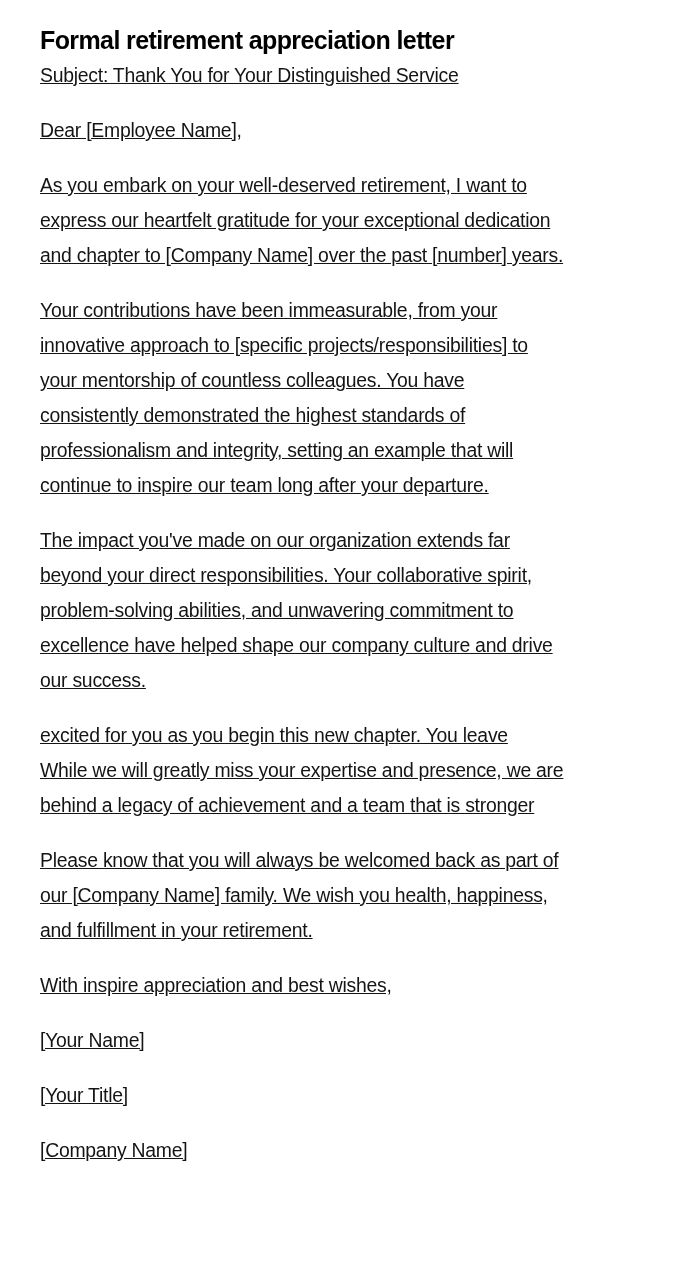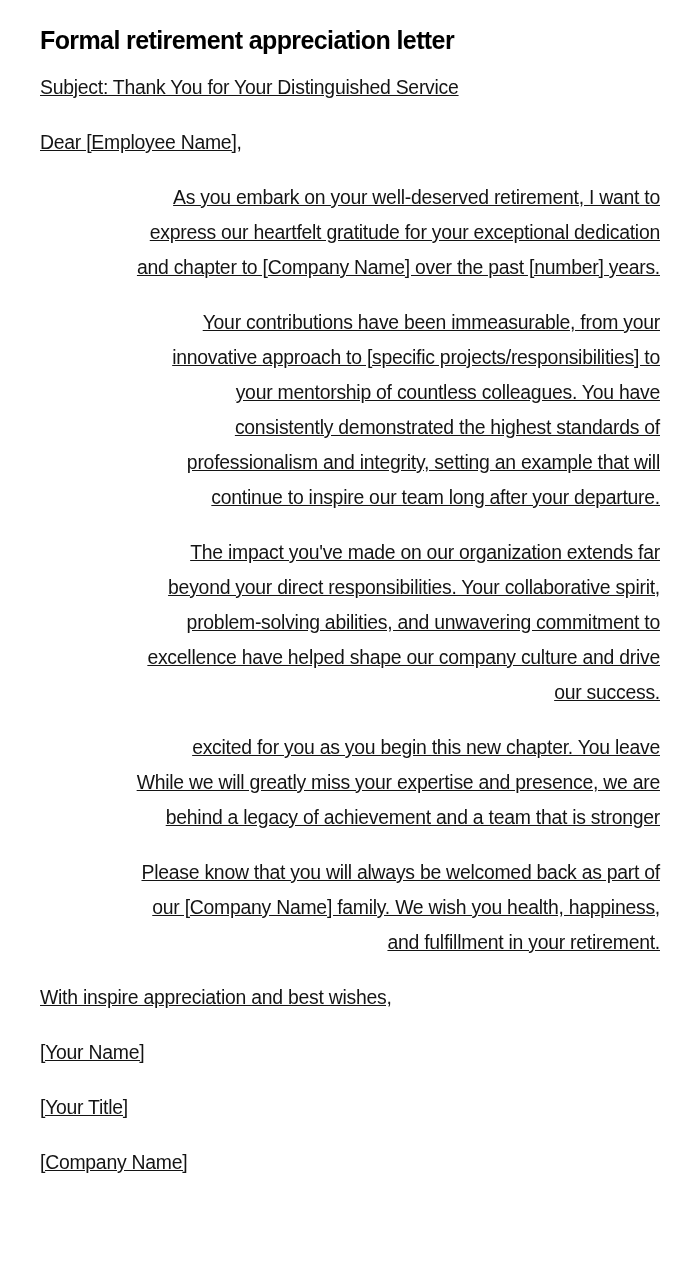--- a/index.html
+++ b/index.html
@@ -20,36 +20,35 @@
       left: 40px;
       top: 22px;
       width: 620px;
     }
     .title {
       font-family: "Liberation Sans", sans-serif;
       font-weight: bold;
       font-size: 25px;
       line-height: 36px;
       letter-spacing: -0.6px;
-      margin: 0 0 12px 0;
+      margin: 0 0 0 0;
       color: #000000;
       white-space: nowrap;
     }
     .para {
       margin: 0 0 20px 0;
       font-size: 19.4px;
       line-height: 35px;
       letter-spacing: -0.25px;
       color: #141414;
       text-decoration: underline;
     }
     .line {
       display: block;
       white-space: nowrap;
-      text-align: right;
     }
     .subject { margin-bottom: 20px; }
   </style>
 </head>
 <body>
 
 <div class="page">
   <h1 class="title">Formal retirement appreciation letter</h1>
 
   <p class="para subject">Subject: Thank You for Your Distinguished Service</p>

